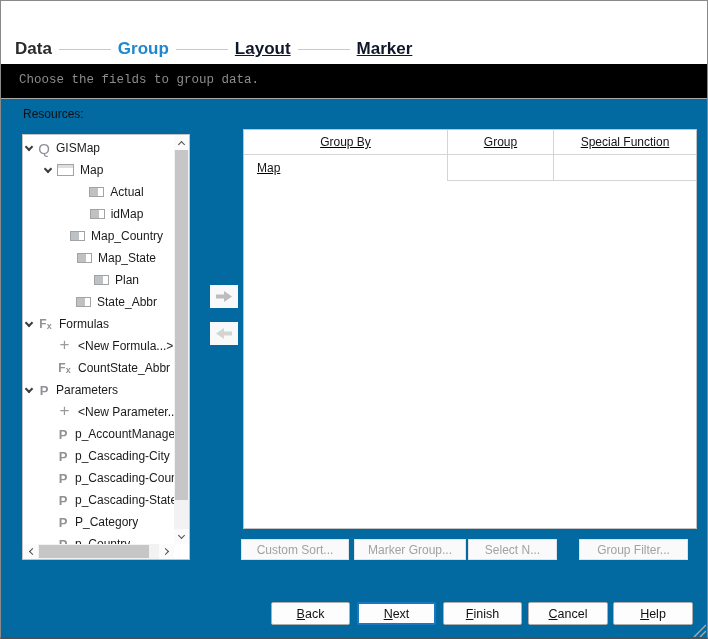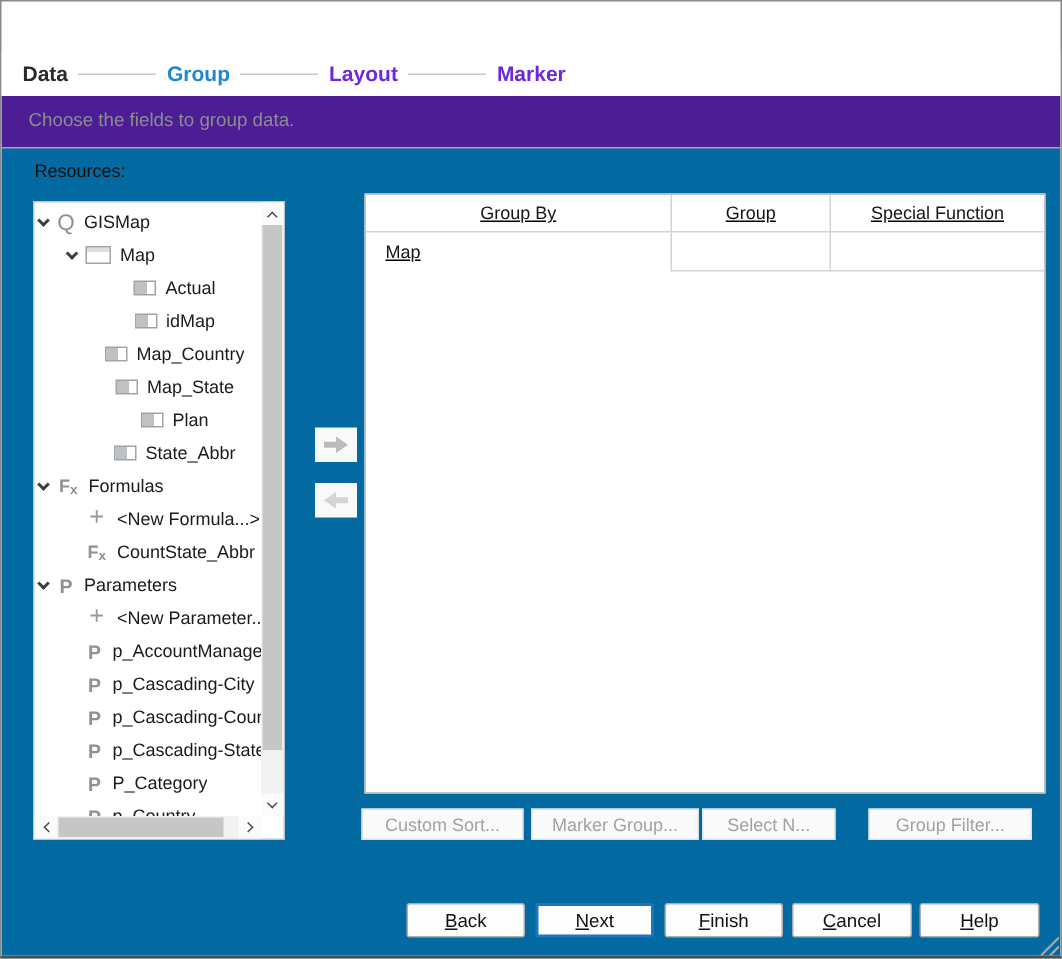--- a/index.html
+++ b/index.html
@@ -18,29 +18,29 @@
   .logo i.b2{left:7px;height:16px;}
   .logo i.b3{left:13px;height:11px;}
   .logo i.b3c{left:13px;bottom:13px;height:3px;background:#9cc96d;width:3px;position:absolute;}
   .title-text{position:absolute;left:32px;top:9px;font-size:12.5px;color:#1a1a1a;}
   .close-btn{position:absolute;right:10px;top:5px;width:26px;height:22px;display:flex;
              align-items:center;justify-content:center;font-size:14px;color:#222;cursor:default;}
 
   
   .steps{position:absolute;left:0;top:33px;width:100%;height:30px;background:#fff;
          display:flex;align-items:center;padding-left:14px;}
-  .step{font-size:14px;font-weight:bold;}
+  .step{font-size:17px;font-weight:bold;}
   .step.done{color:#2b2b2b;}
   .step.active{color:#1e88cf;}
-  .step.upcoming{color:#6d28d9;font-weight:bold;}
+  .step.upcoming{color:#0f172a;font-weight:bold;text-decoration:underline;}
   .connector{width:52px;height:0;border-top:1px solid #c9c9c9;margin:0 7px;}
 
   
-  .subtitle-row{position:absolute;left:0;top:63px;width:100%;height:35px;background:#4c1d95;
-                border-bottom:1px solid #a8a8a8;}
+  .subtitle-row{position:absolute;left:0;top:63px;width:100%;height:35px;background:#000000;
+                border-bottom:1px solid #a8a8a8;font-family:Liberation Mono, monospace;}
   .subtitle{position:absolute;left:18px;top:9px;font-size:12.5px;color:#8c8c8c;}
 
   
   .content{position:absolute;left:0;top:98px;width:100%;height:539px;background:#0369a1;}
   .resources-label{position:absolute;left:22px;top:8px;font-size:12px;color:#111;}
 
   
   .tree-box{position:absolute;left:21px;top:35px;width:168px;height:426px;background:#fff;
             border:1px solid #c3c3c3;}
   .tree-viewport{position:absolute;left:0;top:0;right:15px;bottom:15px;overflow:hidden;padding-top:2px;}

